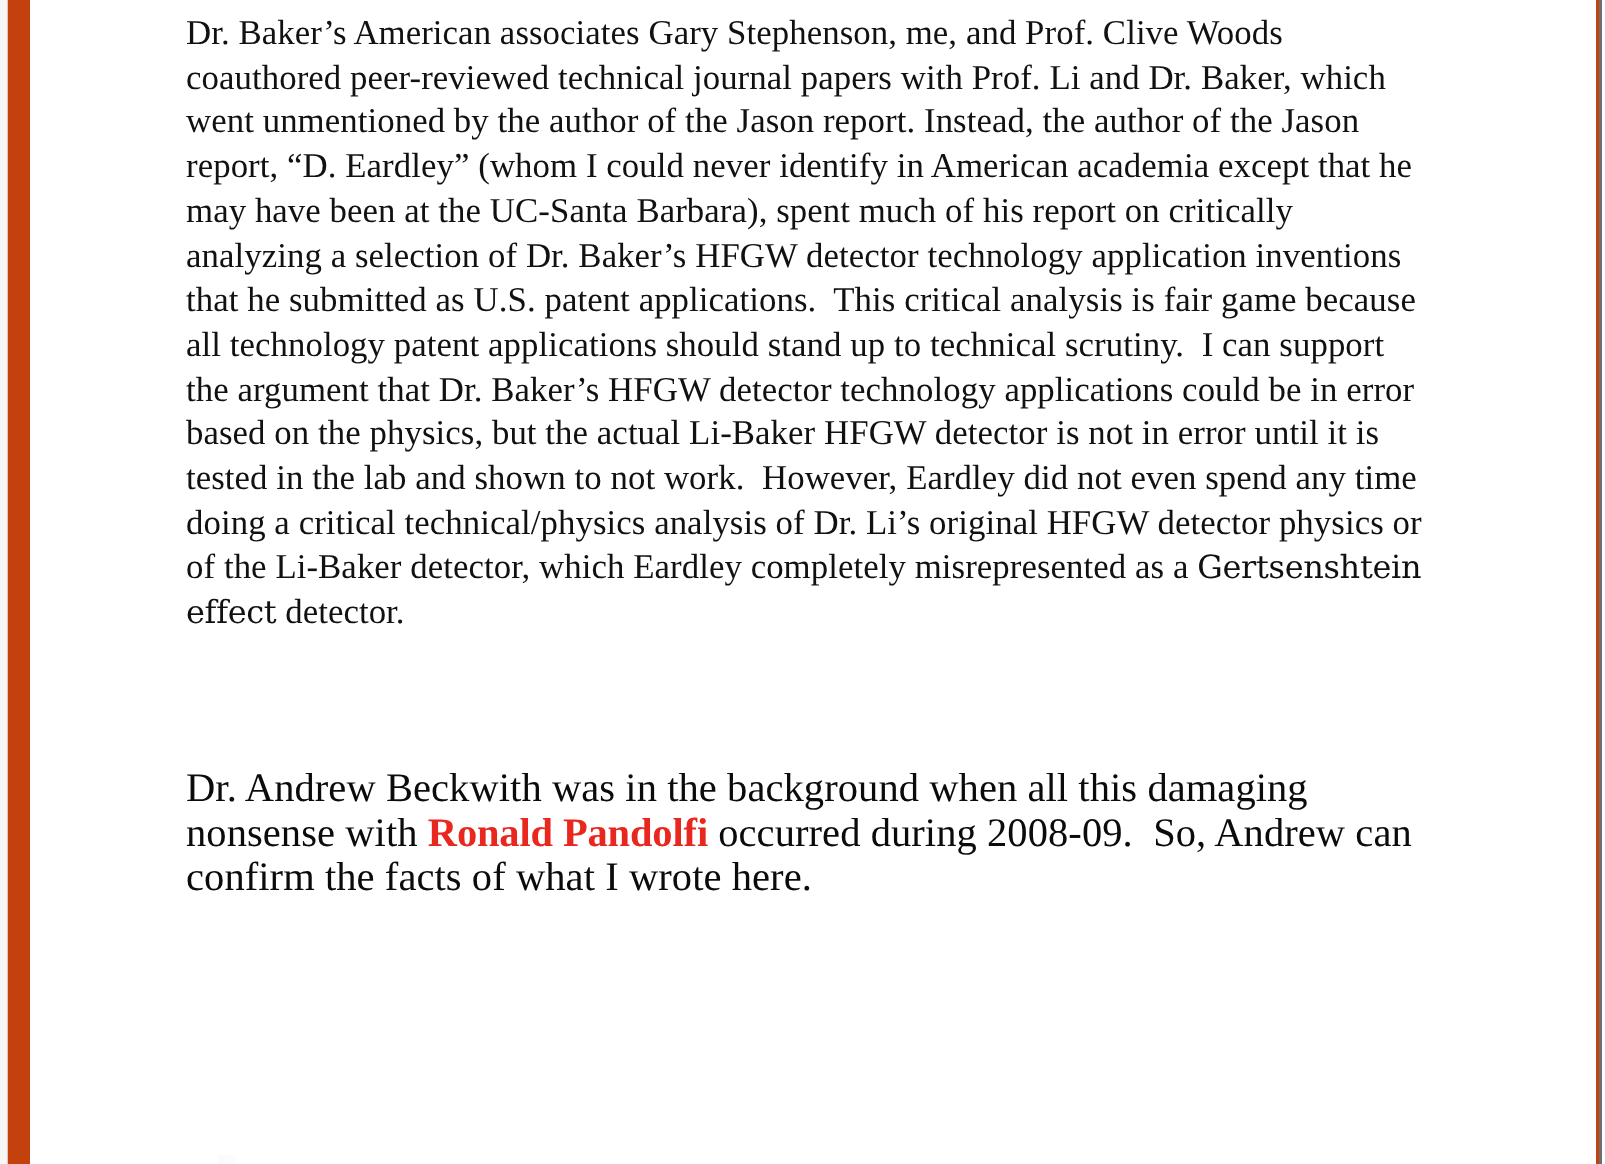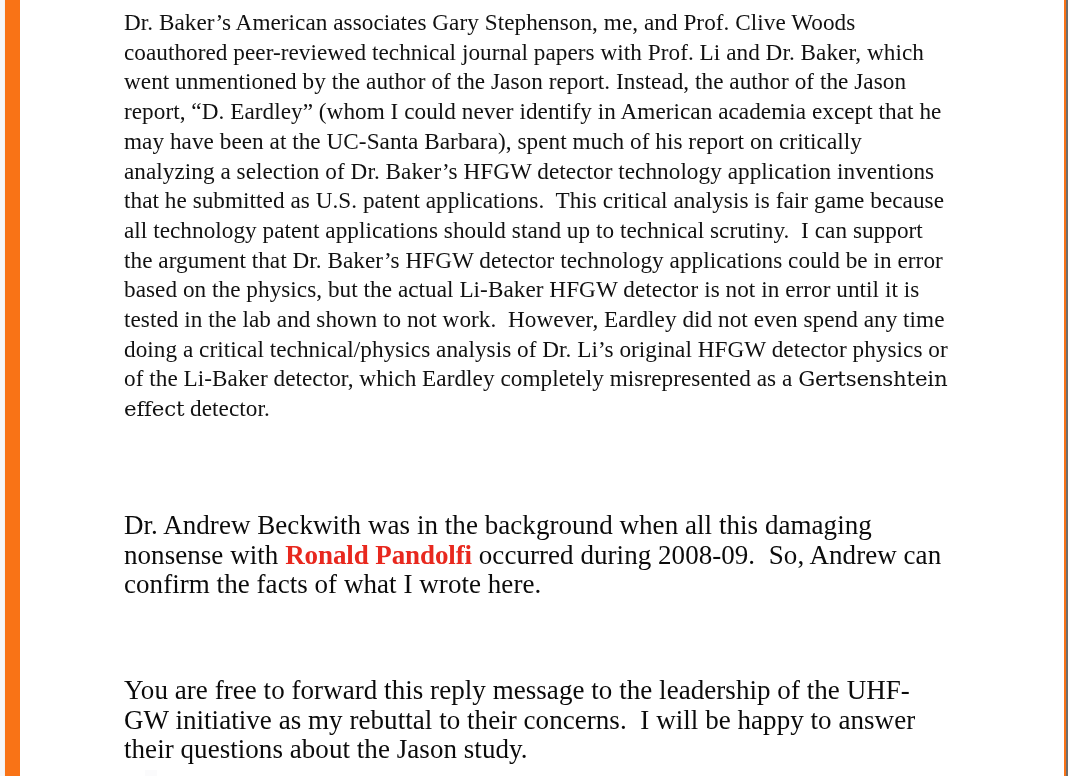--- a/index.html
+++ b/index.html
@@ -11,21 +11,21 @@
     width: 1070px;
     height: 776px;
     overflow: hidden;
     font-family: "Liberation Serif", "DejaVu Serif", serif;
   }
 
   #page-viewer {
     position: relative;
     width: 1070px;
     height: 776px;
-    background: #f97316;
+    background: #c2410c;
     box-sizing: border-box;
   }
 
   
   #left-edge {
     position: absolute;
     left: 0;
     top: 0;
     width: 5px;
     height: 776px;
@@ -124,21 +124,20 @@
     <div id="doc-body" style="color: rgb(13, 13, 13);">
 
       <p class="para para-1"><span>Dr. Baker’s American associates Gary Stephenson, me, and Prof. Clive Woods coauthored peer-reviewed technical journal papers with Prof. Li and Dr. Baker, which went unmentioned by the author of the Jason report. Instead, the author of the Jason report, “D. Eardley” (whom I could never identify in American academia except that he may have been at the UC-Santa Barbara), spent much of his report on critically analyzing a selection of Dr. Baker’s HFGW detector technology application inventions that he submitted as U.S. patent applications.  This critical analysis is fair game because all technology patent applications should stand up to technical scrutiny.  I can support the argument that Dr. Baker’s HFGW detector technology applications could be in error based on the physics, but the actual Li-Baker HFGW detector is not in error until it is tested in the lab and shown to not work.  However, Eardley did not even spend any time doing a critical technical/physics analysis of Dr. Li’s original HFGW detector physics or of the Li-Baker detector, which Eardley completely misrepresented as a </span><span class="alt-face">Gertsenshtein effect</span><span> detector.</span></p>
 
       <div class="gap-1"></div>
 
       <p class="para para-2"><span>Dr. Andrew Beckwith was in the background when all this damaging nonsense with </span><span class="highlight-name" id="name-highlight" style="color: rgb(232, 40, 30);">Ronald Pandolfi</span><span> occurred during 2008-09.  So, Andrew can confirm the facts of what I wrote here.</span></p>
 
       <div class="gap-2"></div>
 
-      <p class="para para-3"><span>You are free to forward this reply message to the leadership of the UHF-GW initiative as my rebuttal to their concerns.  I will be happy to answer their questions about the Jason study.</span></p>
 
     </div>
 
     <div id="clipped-line"></div>
 
   </div>
 
   <div id="right-edge"></div>
 
 </div>

